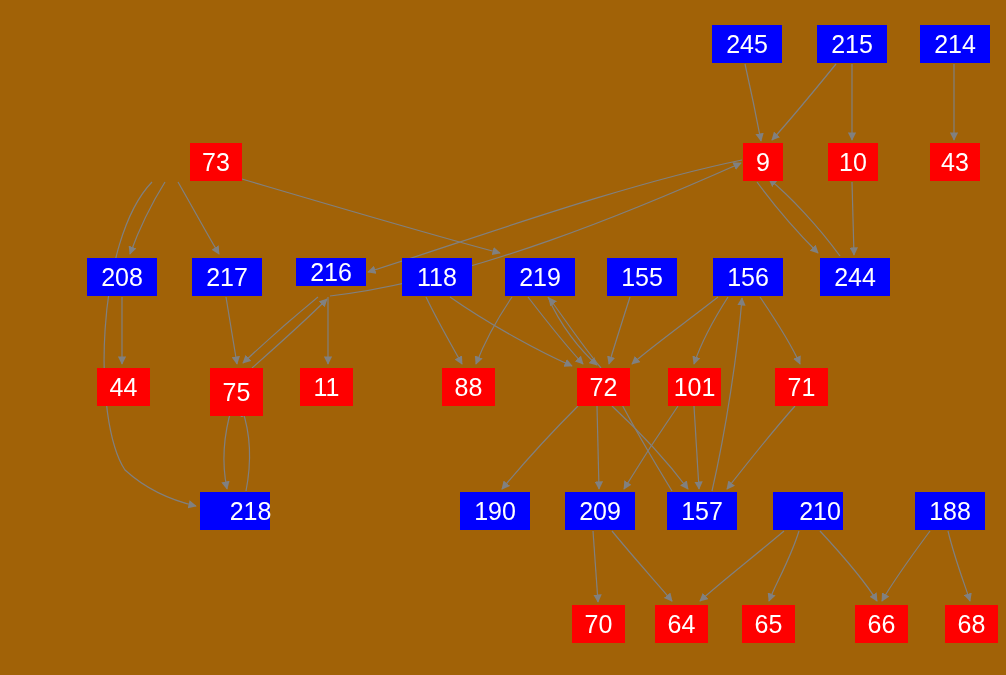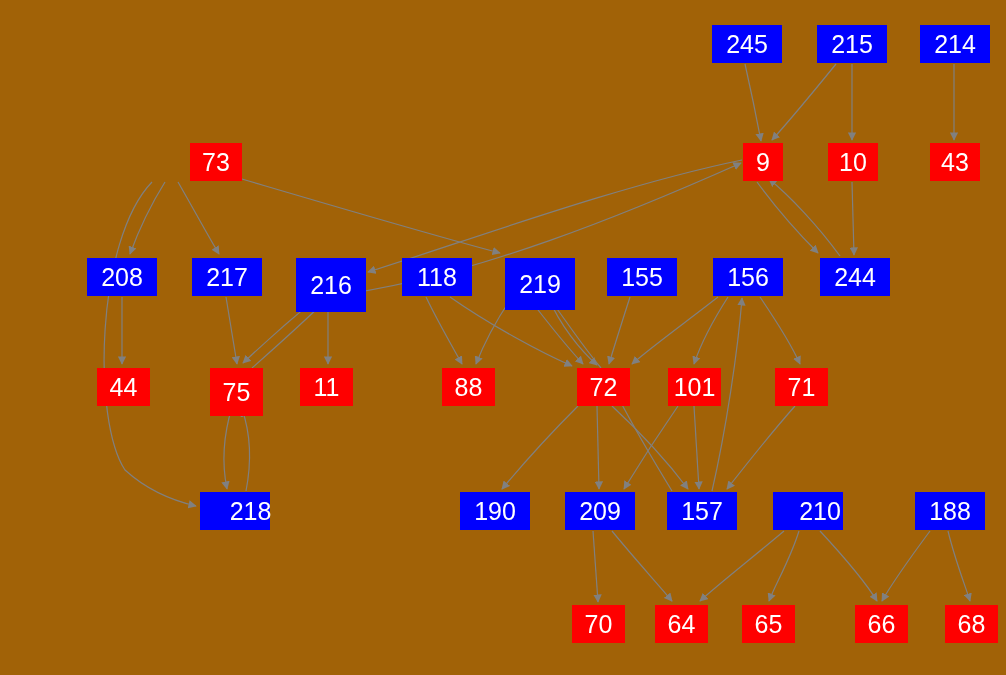--- a/index.html
+++ b/index.html
@@ -91,27 +91,27 @@
       </div>
       <div class="node red" style="left: 930px; top: 143px; width: 50px; height: 38px;">
         <span>43</span>
       </div>
       <div class="node blue" style="left: 87px; top: 258px; width: 70px; height: 38px;">
         <span>208</span>
       </div>
       <div class="node blue" style="left: 192px; top: 258px; width: 70px; height: 38px;">
         <span>217</span>
       </div>
-      <div class="node blue" style="left: 296px; top: 258px; width: 70px; height: 54px;">
+      <div class="node blue" style="left: 296px; top: 258px; width: 70px; height: 28px;">
         <span>216</span>
       </div>
       <div class="node blue" style="left: 402px; top: 258px; width: 70px; height: 38px;">
         <span>118</span>
       </div>
-      <div class="node blue" style="left: 505px; top: 258px; width: 70px; height: 52px;">
+      <div class="node blue" style="left: 505px; top: 258px; width: 70px; height: 38px;">
         <span>219</span>
       </div>
       <div class="node blue" style="left: 607px; top: 258px; width: 70px; height: 38px;">
         <span>155</span>
       </div>
       <div class="node blue" style="left: 713px; top: 258px; width: 70px; height: 38px;">
         <span>156</span>
       </div>
       <div class="node blue" style="left: 820px; top: 258px; width: 70px; height: 38px;">
         <span>244</span>

